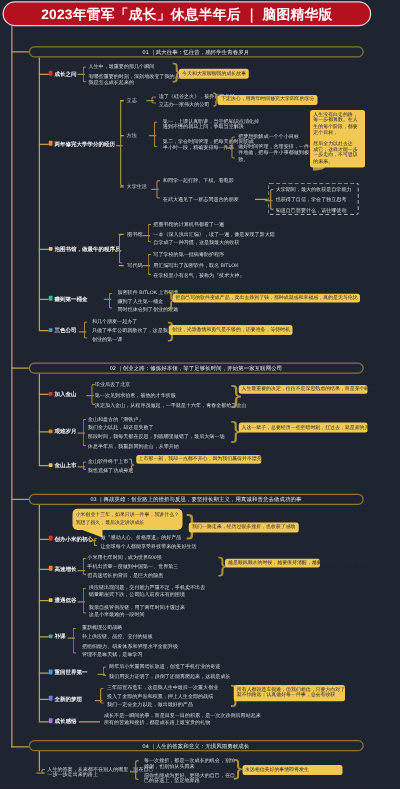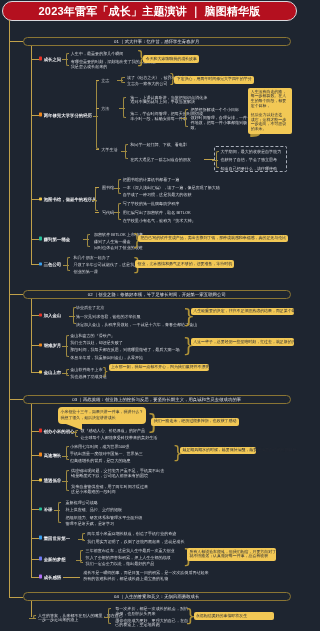--- a/index.html
+++ b/index.html
@@ -57,21 +57,21 @@
   border-bottom:6px solid transparent; border-right:16px solid #f2c855; }
 
 
 .dbox { position:absolute; border:1px dashed #a8aeb9; border-radius:2px; }
 </style>
 </head>
 <body>
 
 <div class="page">
   <div class="banner">
-    <div class="banner-title">2023年雷军「成长」主题演讲 ｜ 脑图精华版</div>
+    <div class="banner-title">2023年雷军「成长」休息半年后 ｜ 脑图精华版</div>
   </div>
   <div class="trunk"></div>
   <div id="sections">
       <div class="hline" style="left: 9px; top: 41.4px; width: 13.5px;"></div>
       <div class="secbox" style="left: 22.5px; top: 36.8px; width: 268.5px; height: 9.2px;">
         <span>01 ｜武大往事：忆往昔，感怀学生青春岁月</span>
       </div>
       <div class="hline" style="left: 9px; top: 294.4px; width: 13.5px;"></div>
       <div class="secbox" style="left: 22.5px; top: 289.8px; width: 268.5px; height: 9.2px;">
         <span>02 ｜创业之路：修炼好本领，等了足够长时间，开始第一家互联网公司</span>

